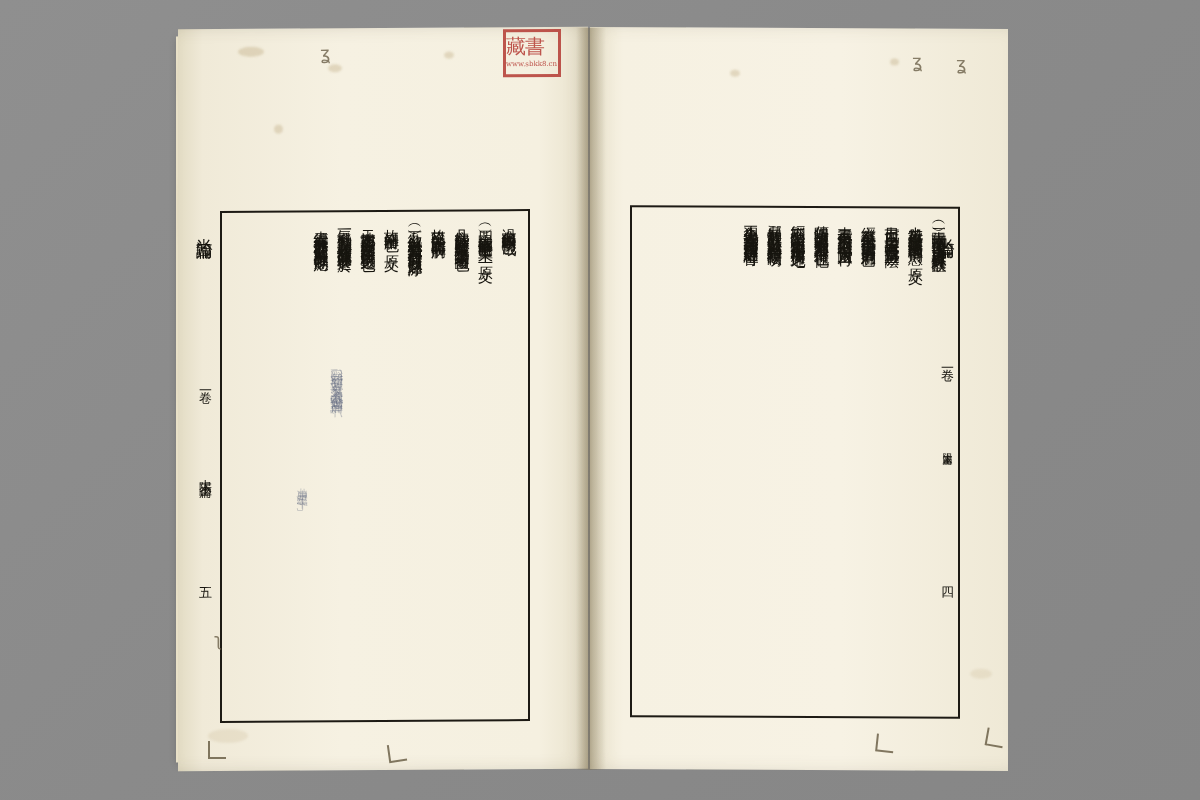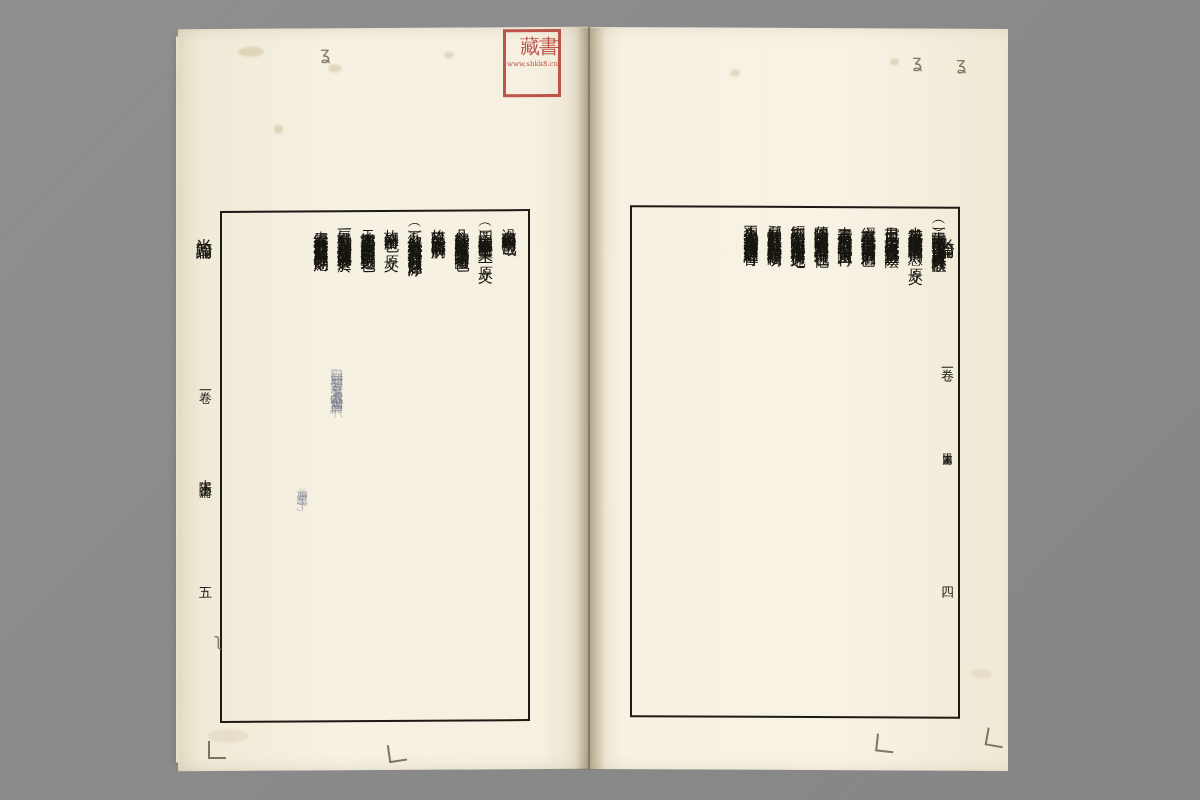--- a/index.html
+++ b/index.html
@@ -90,27 +90,27 @@
     filter: blur(1.2px);
     pointer-events: none;
   }
 
   
   .seal {
     position: absolute;
     left: 325px;
     top: 2px;
     width: 58px;
-    height: 68px;
+    height: 48px;
     border: 3px solid #b43a33;
     color: #b43a33;
     font-family: "DejaVu Serif", serif;
     font-size: 20px;
     line-height: 1.05;
-    text-align: right;
+    text-align: left;
     padding-top: 4px;
     box-sizing: border-box;
     opacity: .85;
     letter-spacing: -1px;
   }
   .seal .small {
     font-size: 7px;
     letter-spacing: 0;
     display: block;
     margin-top: 4px;

